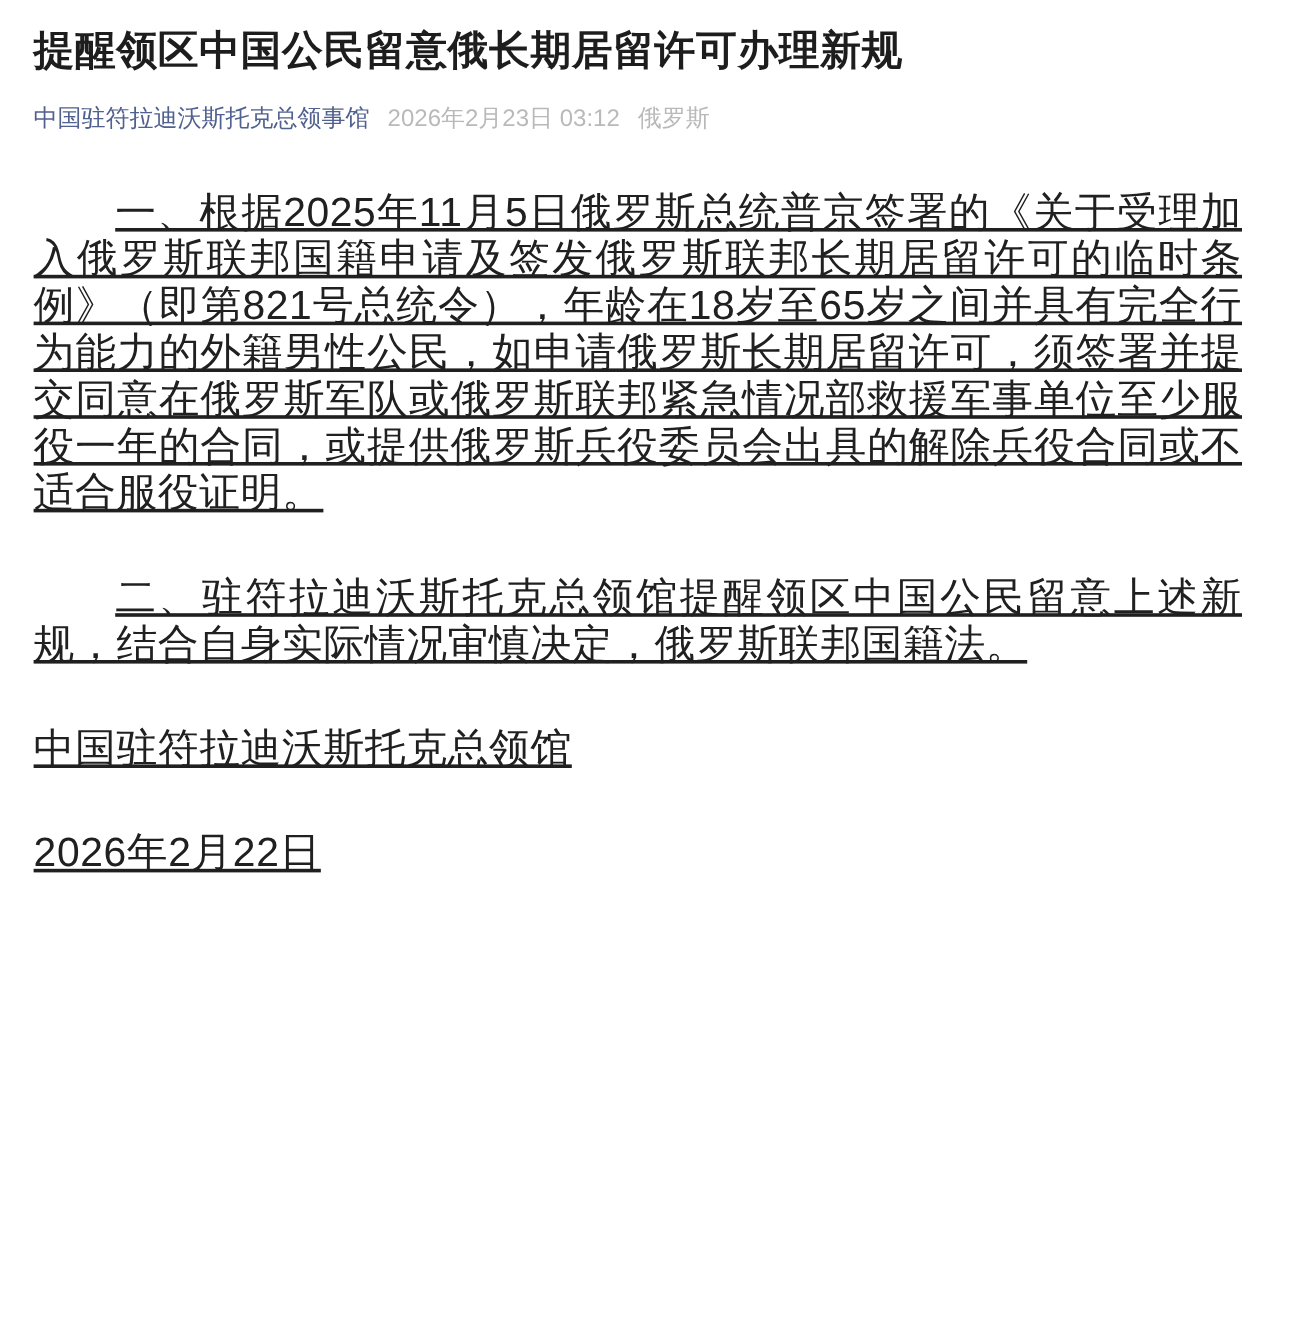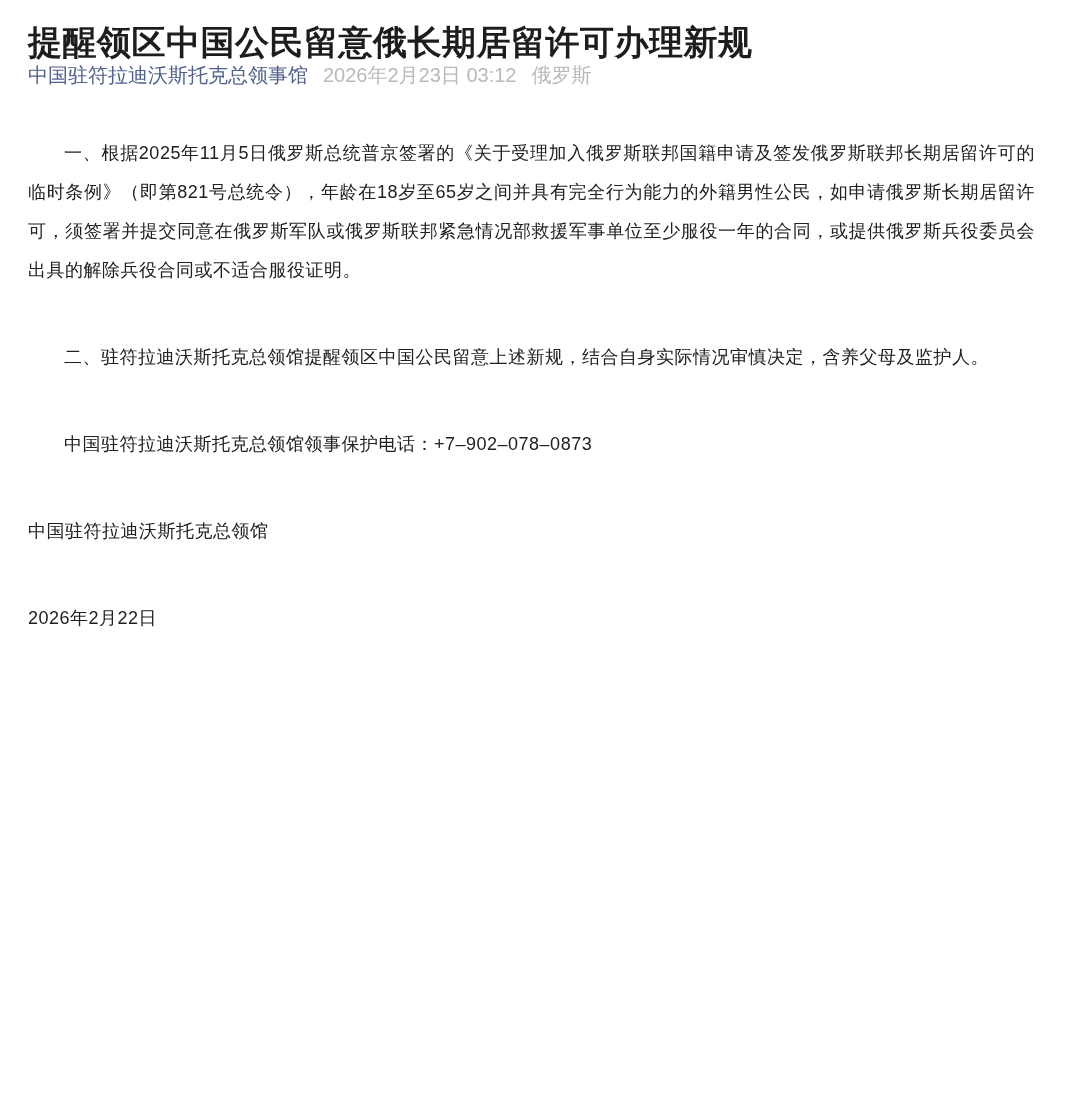--- a/index.html
+++ b/index.html
@@ -20,45 +20,47 @@
   }
   .title{
     margin:0;
     font-size:34px;
     line-height:44px;
     font-weight:700;
     color:var(--title);
     letter-spacing:0.5px;
   }
   .byline{
+    margin-top:24px;
     display:flex;
     align-items:baseline;
     gap:15px;
     font-size:20px;
     line-height:23px;
   }
   .byline .author{
     color:var(--link);
     text-decoration:none;
     cursor:pointer;
   }
   .byline .meta{
     color:var(--meta);
   }
   .article{
     margin-top:47px;
   }
   .article p{
     margin:0 0 48px 0;
-    font-size:18px;
+    font-size:34px;
     line-height:39px;
     color:var(--body);
     text-indent:2em;
     text-align:justify;
     letter-spacing:0.5px;
+    text-decoration:underline;
   }
   .article p.sig{
     text-align:left;
     text-indent:0;
     padding-right:16px;
   }
 </style>
 </head>
 <body>
 
@@ -67,19 +69,18 @@
   <h1 class="title">提醒领区中国公民留意俄长期居留许可办理新规</h1>
 
   <div class="byline">
     <a class="author">中国驻符拉迪沃斯托克总领事馆</a>
     <span class="meta">2026年2月23日 03:12</span>
     <span class="meta">俄罗斯</span>
   </div>
 
   <div class="article">
     <p>一、根据2025年11月5日俄罗斯总统普京签署的《关于受理加入俄罗斯联邦国籍申请及签发俄罗斯联邦长期居留许可的临时条例》（即第821号总统令），年龄在18岁至65岁之间并具有完全行为能力的外籍男性公民，如申请俄罗斯长期居留许可，须签署并提交同意在俄罗斯军队或俄罗斯联邦紧急情况部救援军事单位至少服役一年的合同，或提供俄罗斯兵役委员会出具的解除兵役合同或不适合服役证明。</p>
-    <p>二、驻符拉迪沃斯托克总领馆提醒领区中国公民留意上述新规，结合自身实际情况审慎决定，含养父母及监护人。</p>
-    <p>中国驻符拉迪沃斯托克总领馆领事保护电话：+7–902–078–0873</p>
+    <p>二、驻符拉迪沃斯托克总领馆提醒领区中国公民留意上述新规，结合自身实际情况审慎决定，俄罗斯联邦国籍法。</p>
     <p class="sig">中国驻符拉迪沃斯托克总领馆</p>
     <p class="sig">2026年2月22日</p>
   </div>
 
 </div>
 
 </body></html>

